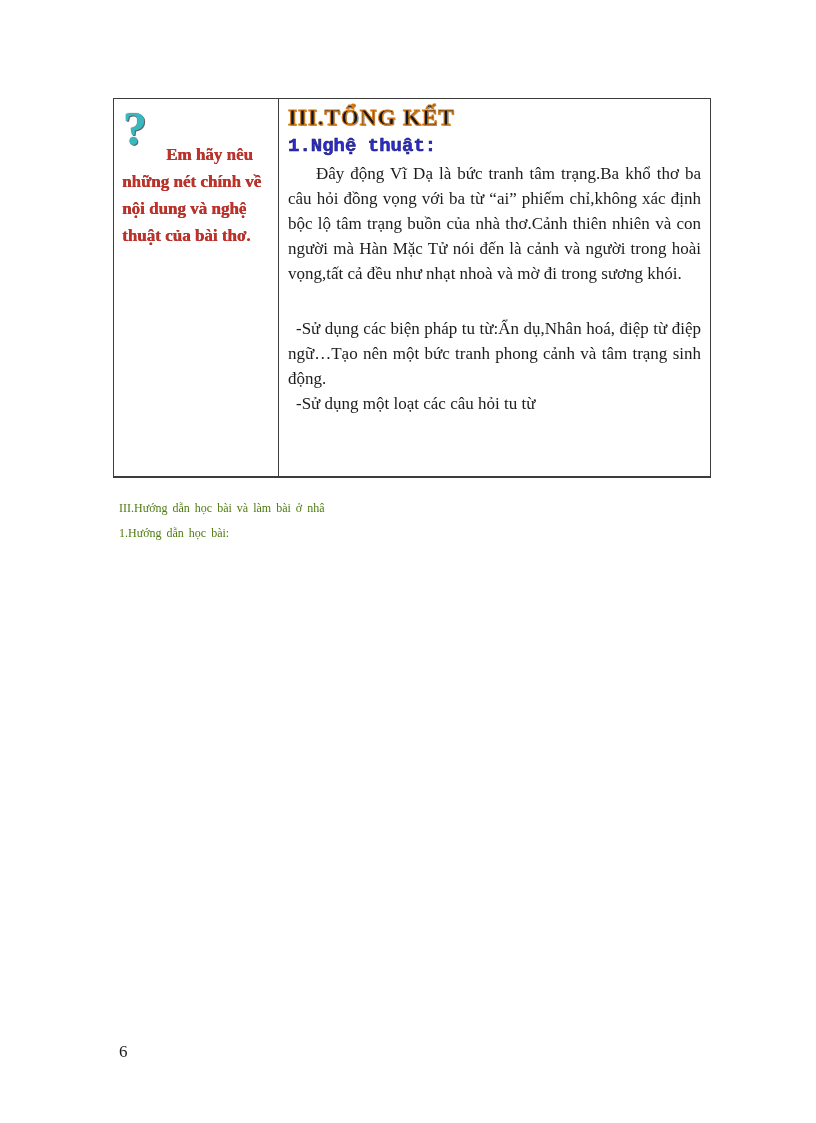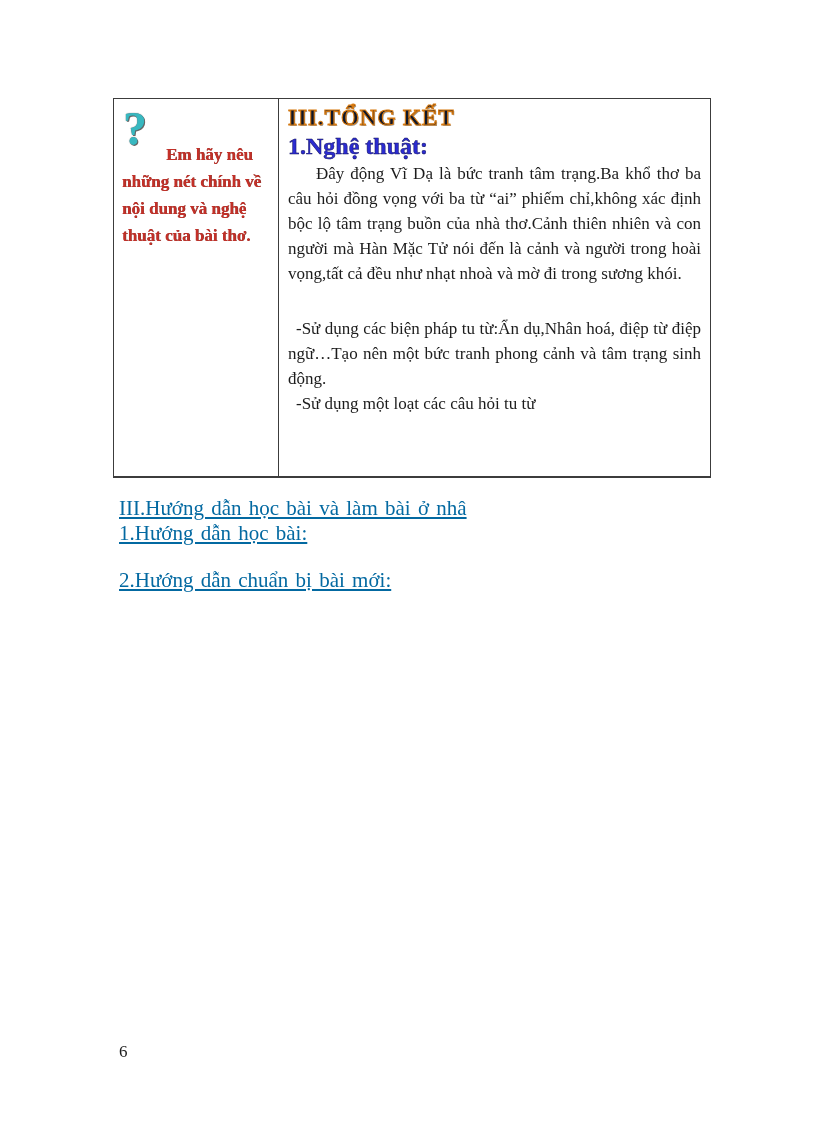--- a/index.html
+++ b/index.html
@@ -63,26 +63,27 @@
     font-size: 23px;
     line-height: 26px;
     font-weight: bold;
     letter-spacing: 1px;
     color: #0f172a;
     -webkit-text-stroke: 1.1px #d7790f;
     text-shadow: 1px 1px 0 #9c9c9c;
     margin: 2px 0 2px 0;
   }
   .blue-heading {
-    font-size: 24px;
+    font-size: 19px;
     line-height: 26px;
     font-weight: bold;
     color: #2b2bd0;
     -webkit-text-stroke: 0.5px #14145e;
     margin: 0 0 2px 0;
+    font-family: Liberation Mono, monospace;
   }
   .body-para {
     font-size: 17px;
     line-height: 25px;
     text-align: justify;
     text-indent: 28px;
     color: #1c1c1c;
   }
   .section-gap { height: 30px; }
   .list-para {
@@ -92,24 +93,23 @@
     text-indent: 8px;
     color: #1c1c1c;
   }
 
   
   .after-table {
     position: absolute;
     left: 119px;
     top: 496px;
     width: 480px;
-    font-size: 21px;
+    font-size: 12px;
     line-height: 25px;
-    color: #0369a1;
-    text-decoration: underline;
+    color: #4d7c0f;
   }
   .after-table .line { word-spacing: 2px; }
   .after-table .line3 { margin-top: 22px; }
 
   .page-number {
     position: absolute;
     left: 119px;
     top: 1042px;
     font-size: 17px;
     color: #1c1c1c;
@@ -140,18 +140,17 @@
       <div class="list-para">-Sử dụng các biện pháp tu từ:Ẩn dụ,Nhân hoá, điệp từ điệp ngữ…Tạo nên một bức tranh phong cảnh và tâm trạng sinh động.</div>
 
       <div class="list-para">-Sử dụng một loạt các câu hỏi tu từ</div>
     </div>
 
   </div>
 
   <div class="after-table">
     <div class="line">III.Hướng dẫn học bài và làm bài ở nhâ</div>
     <div class="line">1.Hướng dẫn học bài:</div>
-    <div class="line line3">2.Hướng dẫn chuẩn bị bài mới:</div>
   </div>
 
   <div class="page-number">6</div>
 
 </div>
 
 </body></html>

